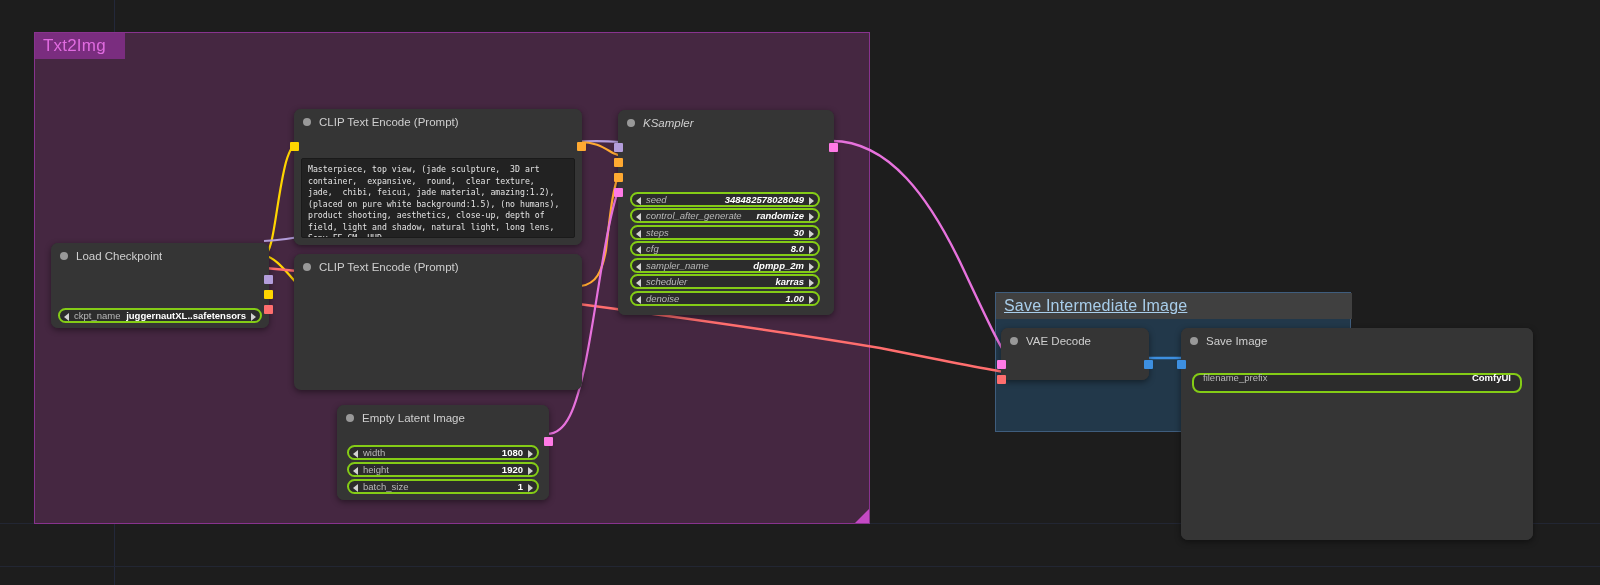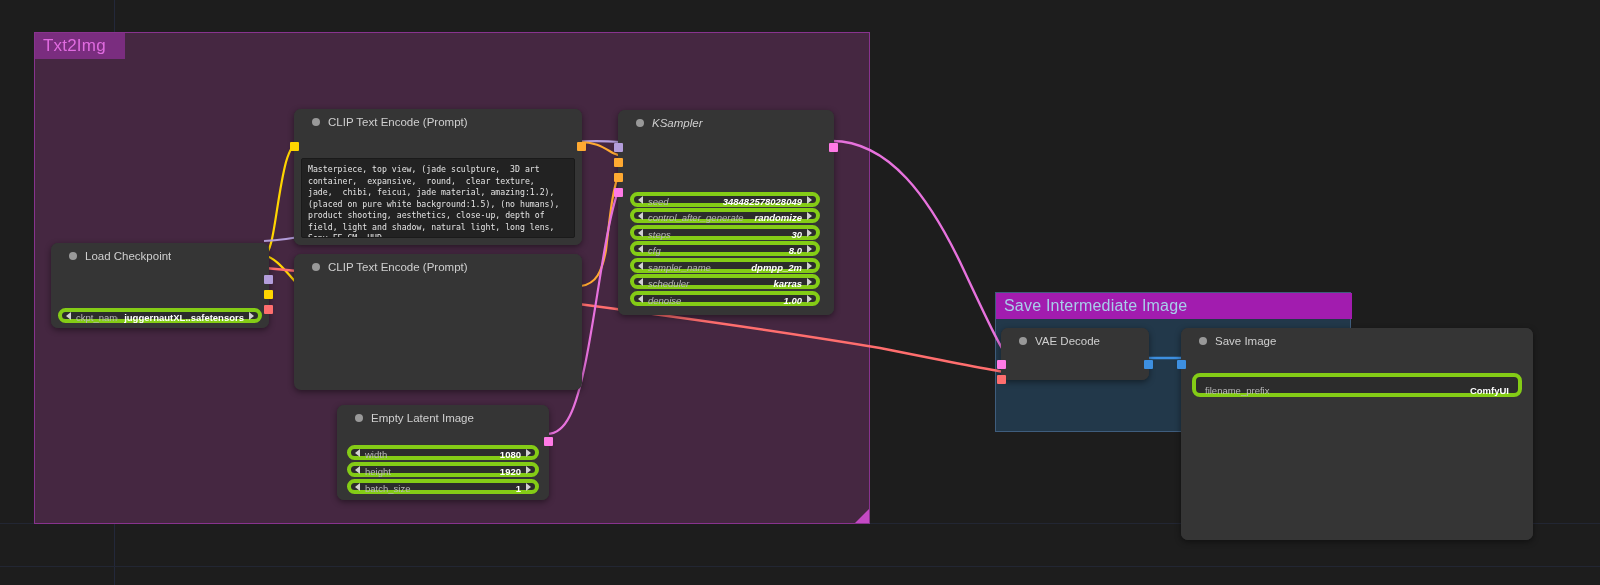--- a/index.html
+++ b/index.html
@@ -66,21 +66,21 @@
     background: #353535;
     border-radius: 7px;
     box-sizing: border-box;
     box-shadow: 0 2px 6px rgba(0,0,0,.45);
     overflow: visible;
   }
   .node-header {
     height: 26px;
     display: flex;
     align-items: center;
-    padding-left: 18px;
+    padding-left: 9px;
     border-radius: 7px 7px 0 0;
     background: #353535;
   }
   .node-dot {
     width: 8px;
     height: 8px;
     border-radius: 50%;
     background: #999;
     margin-right: 8px;
     flex: 0 0 auto;
@@ -107,24 +107,24 @@
     width: 9px;
     height: 9px;
     border-radius: 1px;
   }
 
   
   .widget {
     position: absolute;
     height: 15px;
     background: #2c2c2c;
-    border: 4px solid #84cc16;
+    border: 2px solid #84cc16;
     border-radius: 8px;
     display: flex;
-    align-items: flex-start;
+    align-items: flex-end;
     box-sizing: border-box;
     font-size: 9.5px;
     color: #c8c8c8;
     padding: 0 4px;
   }
   .widget .arrow {
     width: 0;
     height: 0;
     flex: 0 0 auto;
     border-top: 4px solid transparent;
@@ -185,21 +185,21 @@
   <div class="gridline-v" style="left:114px;"></div>
   <div class="gridline-h" style="top:523px;"></div>
   <div class="gridline-h" style="top:566px;"></div>
 
   <div class="group" id="g-txt2img" style="left: 34px; top: 32px; width: 836px; height: 492px; background: rgb(69, 39, 65); border: 1px solid rgb(136, 51, 142);">
     <div class="group-title" style="width: 90px; background: rgb(122, 45, 127); color: rgb(224, 107, 224);">Txt2Img</div>
     <div class="group-resize" style="border-left:14px solid transparent; border-bottom:14px solid #c449c4;"></div>
   </div>
 
   <div class="group" id="g-save" style="left: 995px; top: 292px; width: 356px; height: 140px; background: rgb(34, 56, 74); border: 1px solid rgb(63, 93, 125);">
-    <div class="group-title" style="width: 356px; color: rgb(168, 205, 234); font-size: 16px; background: #a21caf;">Save Intermediate Image</div>
+    <div class="group-title" style="width: 356px; color: rgb(168, 205, 234); font-size: 16px; background: #404040; text-decoration: underline;">Save Intermediate Image</div>
   </div>
 
   <svg class="links" viewBox="0 0 1600 585">
 
     <path d="M 264 255 C 274 255 276 200 286 162 C 290 148 294 143 299 142" stroke="#ffd500" stroke-width="2.2" fill="none"></path>
 
     <path d="M 264 255 C 275 258 283 268 292 278 C 296 283 299 285 300 286" stroke="#ffd500" stroke-width="2.2" fill="none"></path>
 
     <path d="M 264 241 C 380 236 480 150 560 143 C 590 140 605 141 620 142" stroke="#b39ddb" stroke-width="2.2" fill="none"></path>
 

